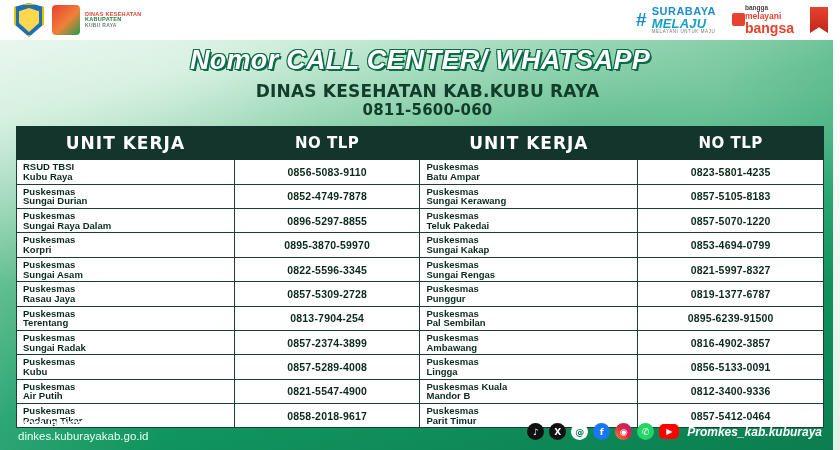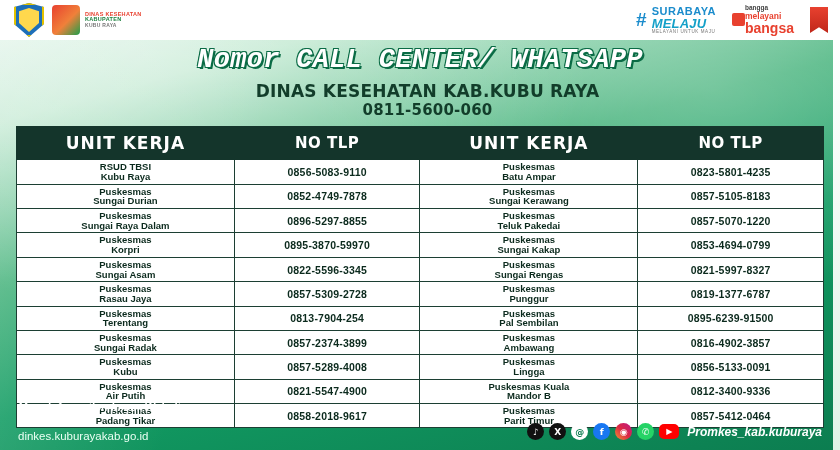--- a/index.html
+++ b/index.html
@@ -74,21 +74,21 @@
   .brand3 .l1 span.red{ color:#e8412f; }
   .brand3 .l2 { font-size:3.6px; color:#555; letter-spacing:.2px;}
   .ribbon {
     width:18px;height:26px;background:linear-gradient(180deg,#e8412f,#c0271a);
     clip-path:polygon(0 0,100% 0,100% 100%,50% 78%,0 100%);
   }
 
   
   .title-wrap { position:relative; text-align:center; margin-top:6px; z-index:4; }
   .title1, .title2 {
-    font-family:Liberation Mono, monospace;
+    font-family:Liberation Sans, sans-serif;
     font-weight:bold; font-style:italic;
     color:#ffffff; letter-spacing:.3px;
     text-shadow: 2px 2px 0 #0a6b45, -1px -1px 0 #0a6b45, 1px -1px 0 #0a6b45, -1px 1px 0 #0a6b45;
     line-height:1.05;
   }
   .title1 { font-size:27px; }
   .title2 { font-size:25px; margin-top:1px;}
 
   .subtitle { text-align:center; margin-top:7px; z-index:4; position:relative;margin-left:15px;}
   .sub1 { font-size:17px; font-weight:bold; color:#123d2a; letter-spacing:.2px; font-family:"DejaVu Sans",sans-serif;}
@@ -101,32 +101,32 @@
     background:#14352b;
     color:#ffffff;
     font-size:17px; font-weight:bold; letter-spacing:1px;
     padding:6px 12px;
     border:1px solid #14352b;
     font-family:"DejaVu Sans",sans-serif;
   }
   table.calltbl th.small { font-size:15px; letter-spacing:.5px; }
   table.calltbl td {
     background:#ffffff; border:1px solid #1c3f33;
-    padding:2px 12px; height:23px; vertical-align:middle;text-align:center;
+    padding:2px 6px; height:23px; vertical-align:middle;
   }
   td.unit { font-size:9.5px; font-weight:bold; color:#0b2a1d; line-height:1.02;}
   td.tlp  { font-size:10.5px; font-weight:bold; color:#0b2a1d; text-align:center; letter-spacing:.2px;}
   col.c-unit { width:27%; }
   col.c-tlp  { width:23%; }
 
   
   .footer { position:absolute; left:0; right:0; bottom:8px; padding:0 18px; z-index:4;
             display:flex; align-items:flex-end; justify-content:space-between;}
   .foot-left .f1 { font-size:11px; font-weight:bold; font-style:italic; color:#ffffff; }
-  .foot-left .f2 { font-size:11.5px; color:#eafff3; margin-top:17px;}
+  .foot-left .f2 { font-size:11.5px; color:#eafff3; margin-top:1px;}
   .foot-right { display:flex; align-items:center; gap:8px; padding-bottom:2px;}
   .social { display:flex; align-items:center; gap:5px;}
   .sicon {
     width:17px;height:17px;border-radius:50%;background:#ffffff;
     display:flex;align-items:center;justify-content:center;
     font-size:9px; font-weight:bold; color:#0c7d50; font-family:"DejaVu Sans",sans-serif;
   }
   .sicon.tik{background:#111;color:#fff;}
   .sicon.x{background:#111;color:#fff;}
   .sicon.yt{background:#ff0000;color:#fff;border-radius:5px;width:20px;height:15px;font-size:8px;}

